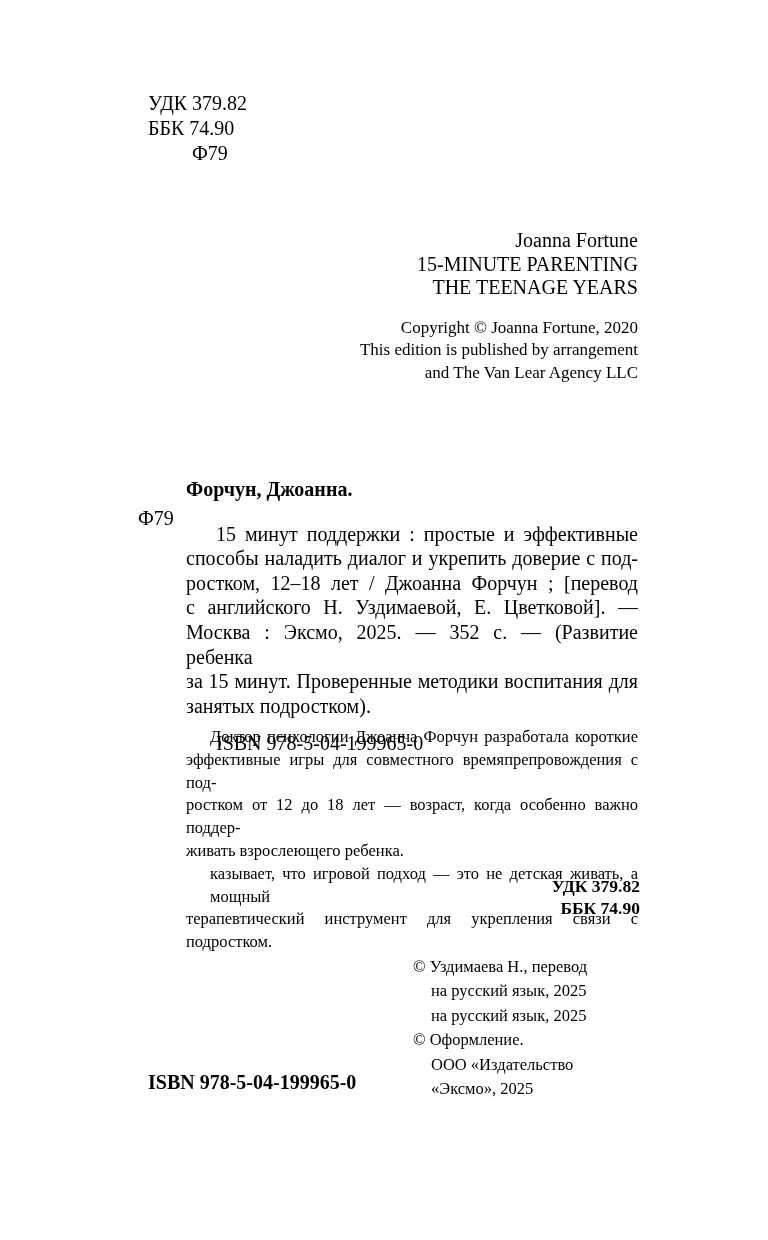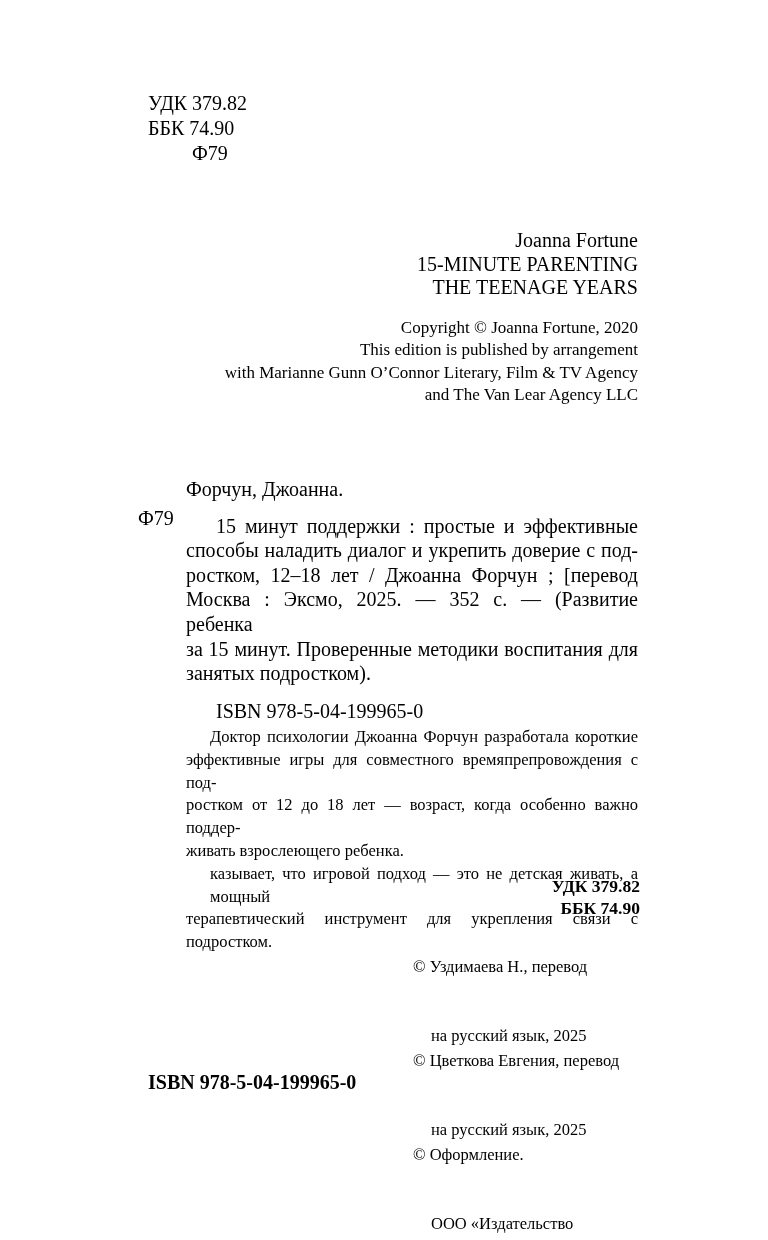--- a/index.html
+++ b/index.html
@@ -20,38 +20,38 @@
   
   .title-block { left: 186px; top: 229px; width: 452px; text-align: right;
                  font-size: 20px; line-height: 23.5px; }
 
   
   .copyright-block { left: 186px; top: 317px; width: 452px; text-align: right;
                      font-size: 17px; line-height: 22.3px; }
 
   
   .catalog { left: 186px; top: 477px; width: 452px; font-size: 20px; line-height: 24.6px; }
-  .catalog .heading { font-weight: normal; margin-bottom: 12px; }
+  .catalog .heading { font-weight: bold; margin-bottom: 20px; }
   .margin-code { position: absolute; left: -48px; top: 29px; font-weight: normal; }
   .justified .jline { text-align: justify; text-align-last: justify; }
   .justified .jline.last { text-align-last: left; }
   .desc .jline:first-child { padding-left: 30px; }
   .isbn-mid { margin-top: 13px; padding-left: 30px; }
 
   
   .annotation { left: 186px; top: 726px; width: 452px; font-size: 16.5px; line-height: 22.8px; }
   .annotation .para .jline:first-child { padding-left: 24px; }
 
   
   .bottom-codes { right: 128px; top: 876px; text-align: right;
                   font-size: 17.5px; line-height: 21.5px; font-weight: bold; }
 
   
   .credits { left: 413px; top: 955px; font-size: 16.5px; line-height: 24.4px; font-weight: normal; }
-  .credits .credit-line.indent { padding-left: 18px; margin-top: 45px; }
+  .credits .credit-line.indent { padding-left: 18px; }
 
   
   .bottom-isbn { left: 148px; top: 1071px; font-size: 20px; font-weight: bold; }
 </style>
 </head>
 <body>
 
 <div class="abs top-codes">
   <div>УДК 379.82</div>
   <div>ББК 74.90</div>
@@ -60,31 +60,31 @@
 
 <div class="abs title-block">
   <div>Joanna Fortune</div>
   <div>15-MINUTE PARENTING</div>
   <div>THE TEENAGE YEARS</div>
 </div>
 
 <div class="abs copyright-block">
     <div class="cline">Copyright © Joanna Fortune, 2020</div>
     <div class="cline">This edition is published by arrangement</div>
-    <div class="cline">with Marianne Gunn O’Connor Literary, Film &amp; TV Agency</div>
     <div class="cline last">and The Van Lear Agency LLC</div>
   </div>
 
 <div class="abs catalog">
   <div class="heading">Форчун, Джоанна.</div>
   <span class="margin-code">Ф79</span>
   <div class="desc justified">
       <div class="jline">15 минут поддержки : простые и эффективные</div>
       <div class="jline">способы наладить диалог и укрепить доверие с под-</div>
       <div class="jline">ростком, 12–18 лет / Джоанна Форчун ; [перевод</div>
+      <div class="jline">с английского Н. Уздимаевой, Е. Цветковой]. —</div>
       <div class="jline">Москва : Эксмо, 2025. — 352 с. — (Развитие ребенка</div>
       <div class="jline">за 15 минут. Проверенные методики воспитания для</div>
       <div class="jline last">занятых подростком).</div>
     </div>
   <div class="isbn-mid">ISBN 978-5-04-199965-0</div>
 </div>
 
 <div class="abs annotation">
   <div class="para justified">
       <div class="jline">Доктор психологии Джоанна Форчун разработала короткие</div>
@@ -99,20 +99,19 @@
 </div>
 
 <div class="abs bottom-codes">
   <div>УДК 379.82</div>
   <div>ББК 74.90</div>
 </div>
 
 <div class="abs credits">
     <div class="credit-line">© Уздимаева Н., перевод</div>
     <div class="credit-line indent">на русский язык, 2025</div>
-    <div class="credit-line">© Цветкова Евгения, перевод</div>
     <div class="credit-line indent">на русский язык, 2025</div>
     <div class="credit-line">© Оформление.</div>
     <div class="credit-line indent">ООО «Издательство</div>
     <div class="credit-line indent last">«Эксмо», 2025</div>
   </div>
 
 <div class="abs bottom-isbn">ISBN 978-5-04-199965-0</div>
 
 </body></html>

